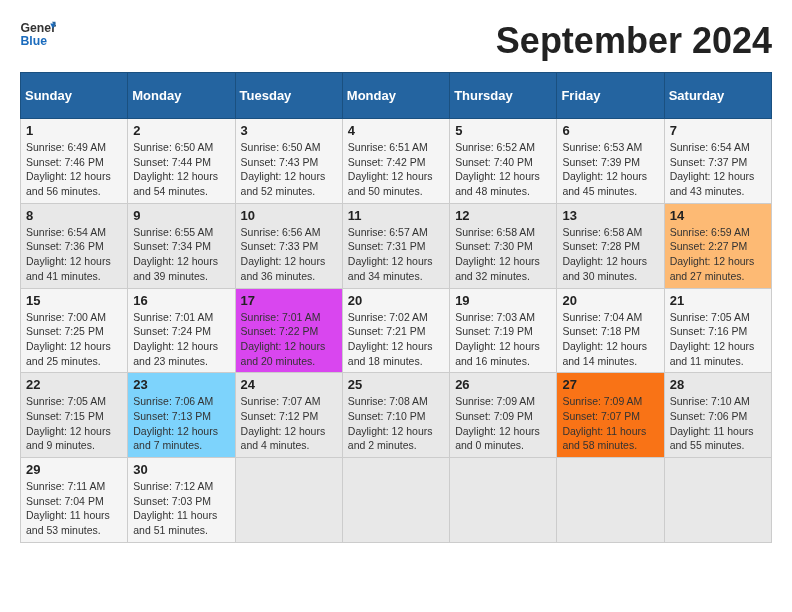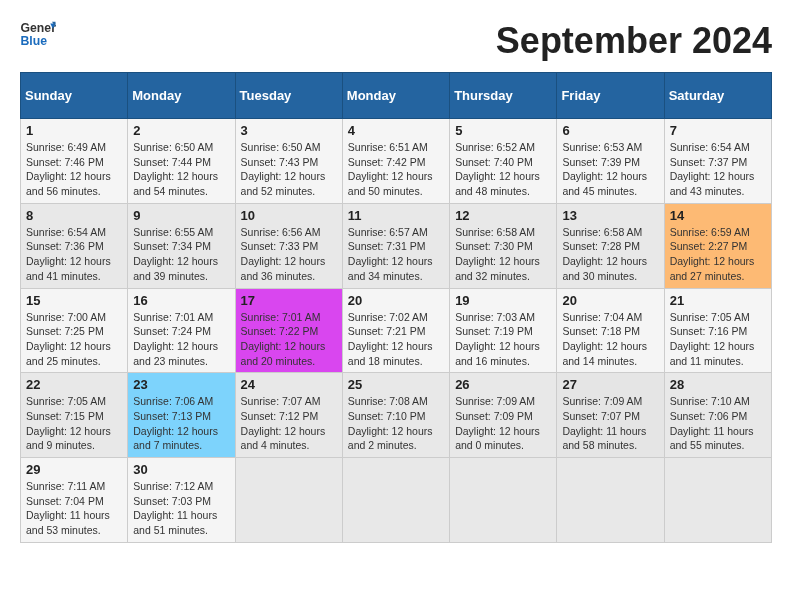--- a/index.html
+++ b/index.html
@@ -267,21 +267,21 @@
           <div class="day-content" style="white-space: pre-line;">Sunrise: 7:08 AM
 Sunset: 7:10 PM
 Daylight: 12 hours and 2 minutes.</div>
         </td>
         <td style="background: rgb(232, 232, 232);">
           <span class="day-number">26</span>
           <div class="day-content" style="white-space: pre-line;">Sunrise: 7:09 AM
 Sunset: 7:09 PM
 Daylight: 12 hours and 0 minutes.</div>
         </td>
-        <td style="background: #e5e5e5;">
+        <td style="background: #f97316;">
           <span class="day-number">27</span>
           <div class="day-content" style="white-space: pre-line;">Sunrise: 7:09 AM
 Sunset: 7:07 PM
 Daylight: 11 hours and 58 minutes.</div>
         </td>
         <td style="background: rgb(232, 232, 232);">
           <span class="day-number">28</span>
           <div class="day-content" style="white-space: pre-line;">Sunrise: 7:10 AM
 Sunset: 7:06 PM
 Daylight: 11 hours and 55 minutes.</div>

